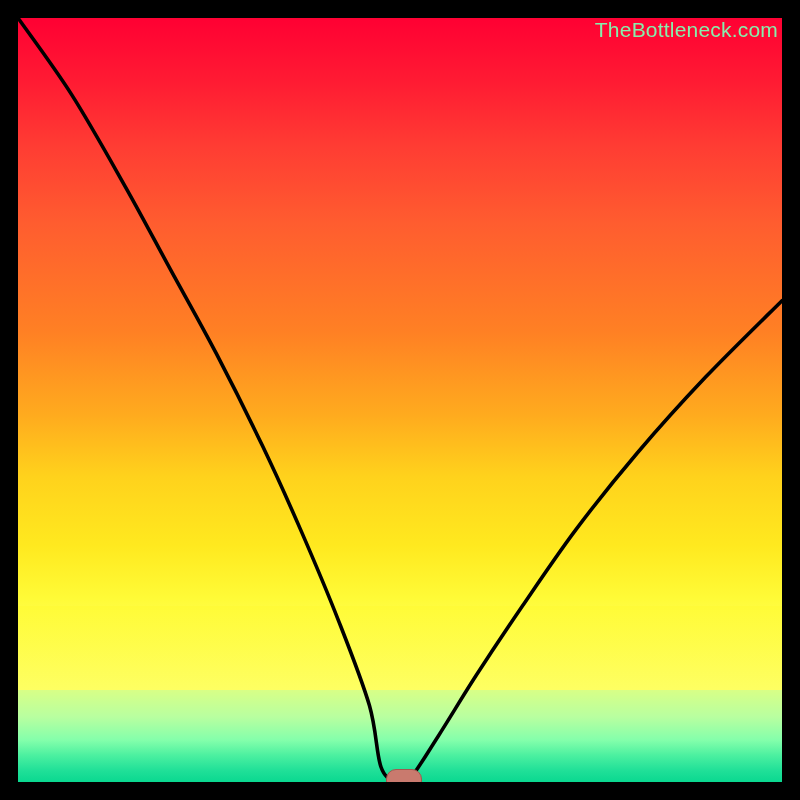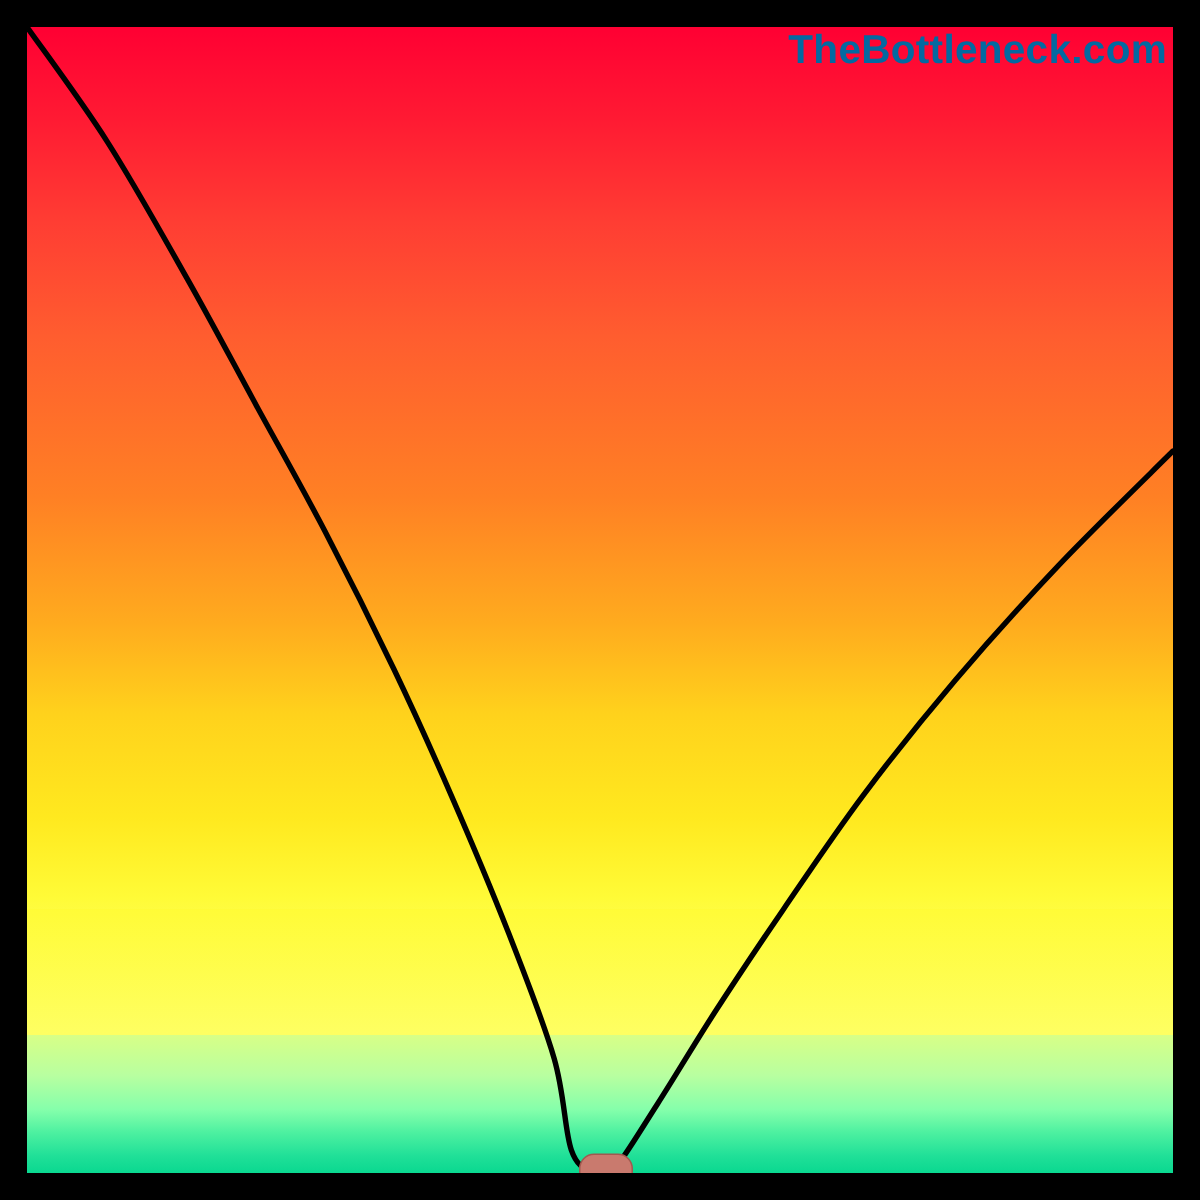--- a/index.html
+++ b/index.html
@@ -19,21 +19,21 @@
       #fdff66 82%,
       #e0ff80 87%,
       #b8ffa0 91.5%,
       #84ffab 94.5%,
       #4cf0a0 96.5%,
       #20e098 98.5%,
       #0ad890 100%);
   }
   .yellow-band{position:absolute;left:0;right:0;top:77%;height:11%;
     background:linear-gradient(to bottom,#fffb37 0%,#feff62 100%);}
-  .attr{position:absolute;top:0;right:4px;color:#0369a1;font-size:27px;font-weight:700;letter-spacing:0.2px}
+  .attr{position:absolute;top:0;right:4px;color:#86efac;font-size:21px;font-weight:400;letter-spacing:0.2px}
   svg.curve{position:absolute;inset:0}
   .marker{position:absolute;width:34px;height:20px;border-radius:10px;background:#c97a6e;border:1px solid #a15950;transform:translate(-50%,-50%)}
 </style>
 </head>
 <body>
 
 <div class="frame">
   <div class="plot">
     <div class="grad"></div>
     <div class="yellow-band"></div>

